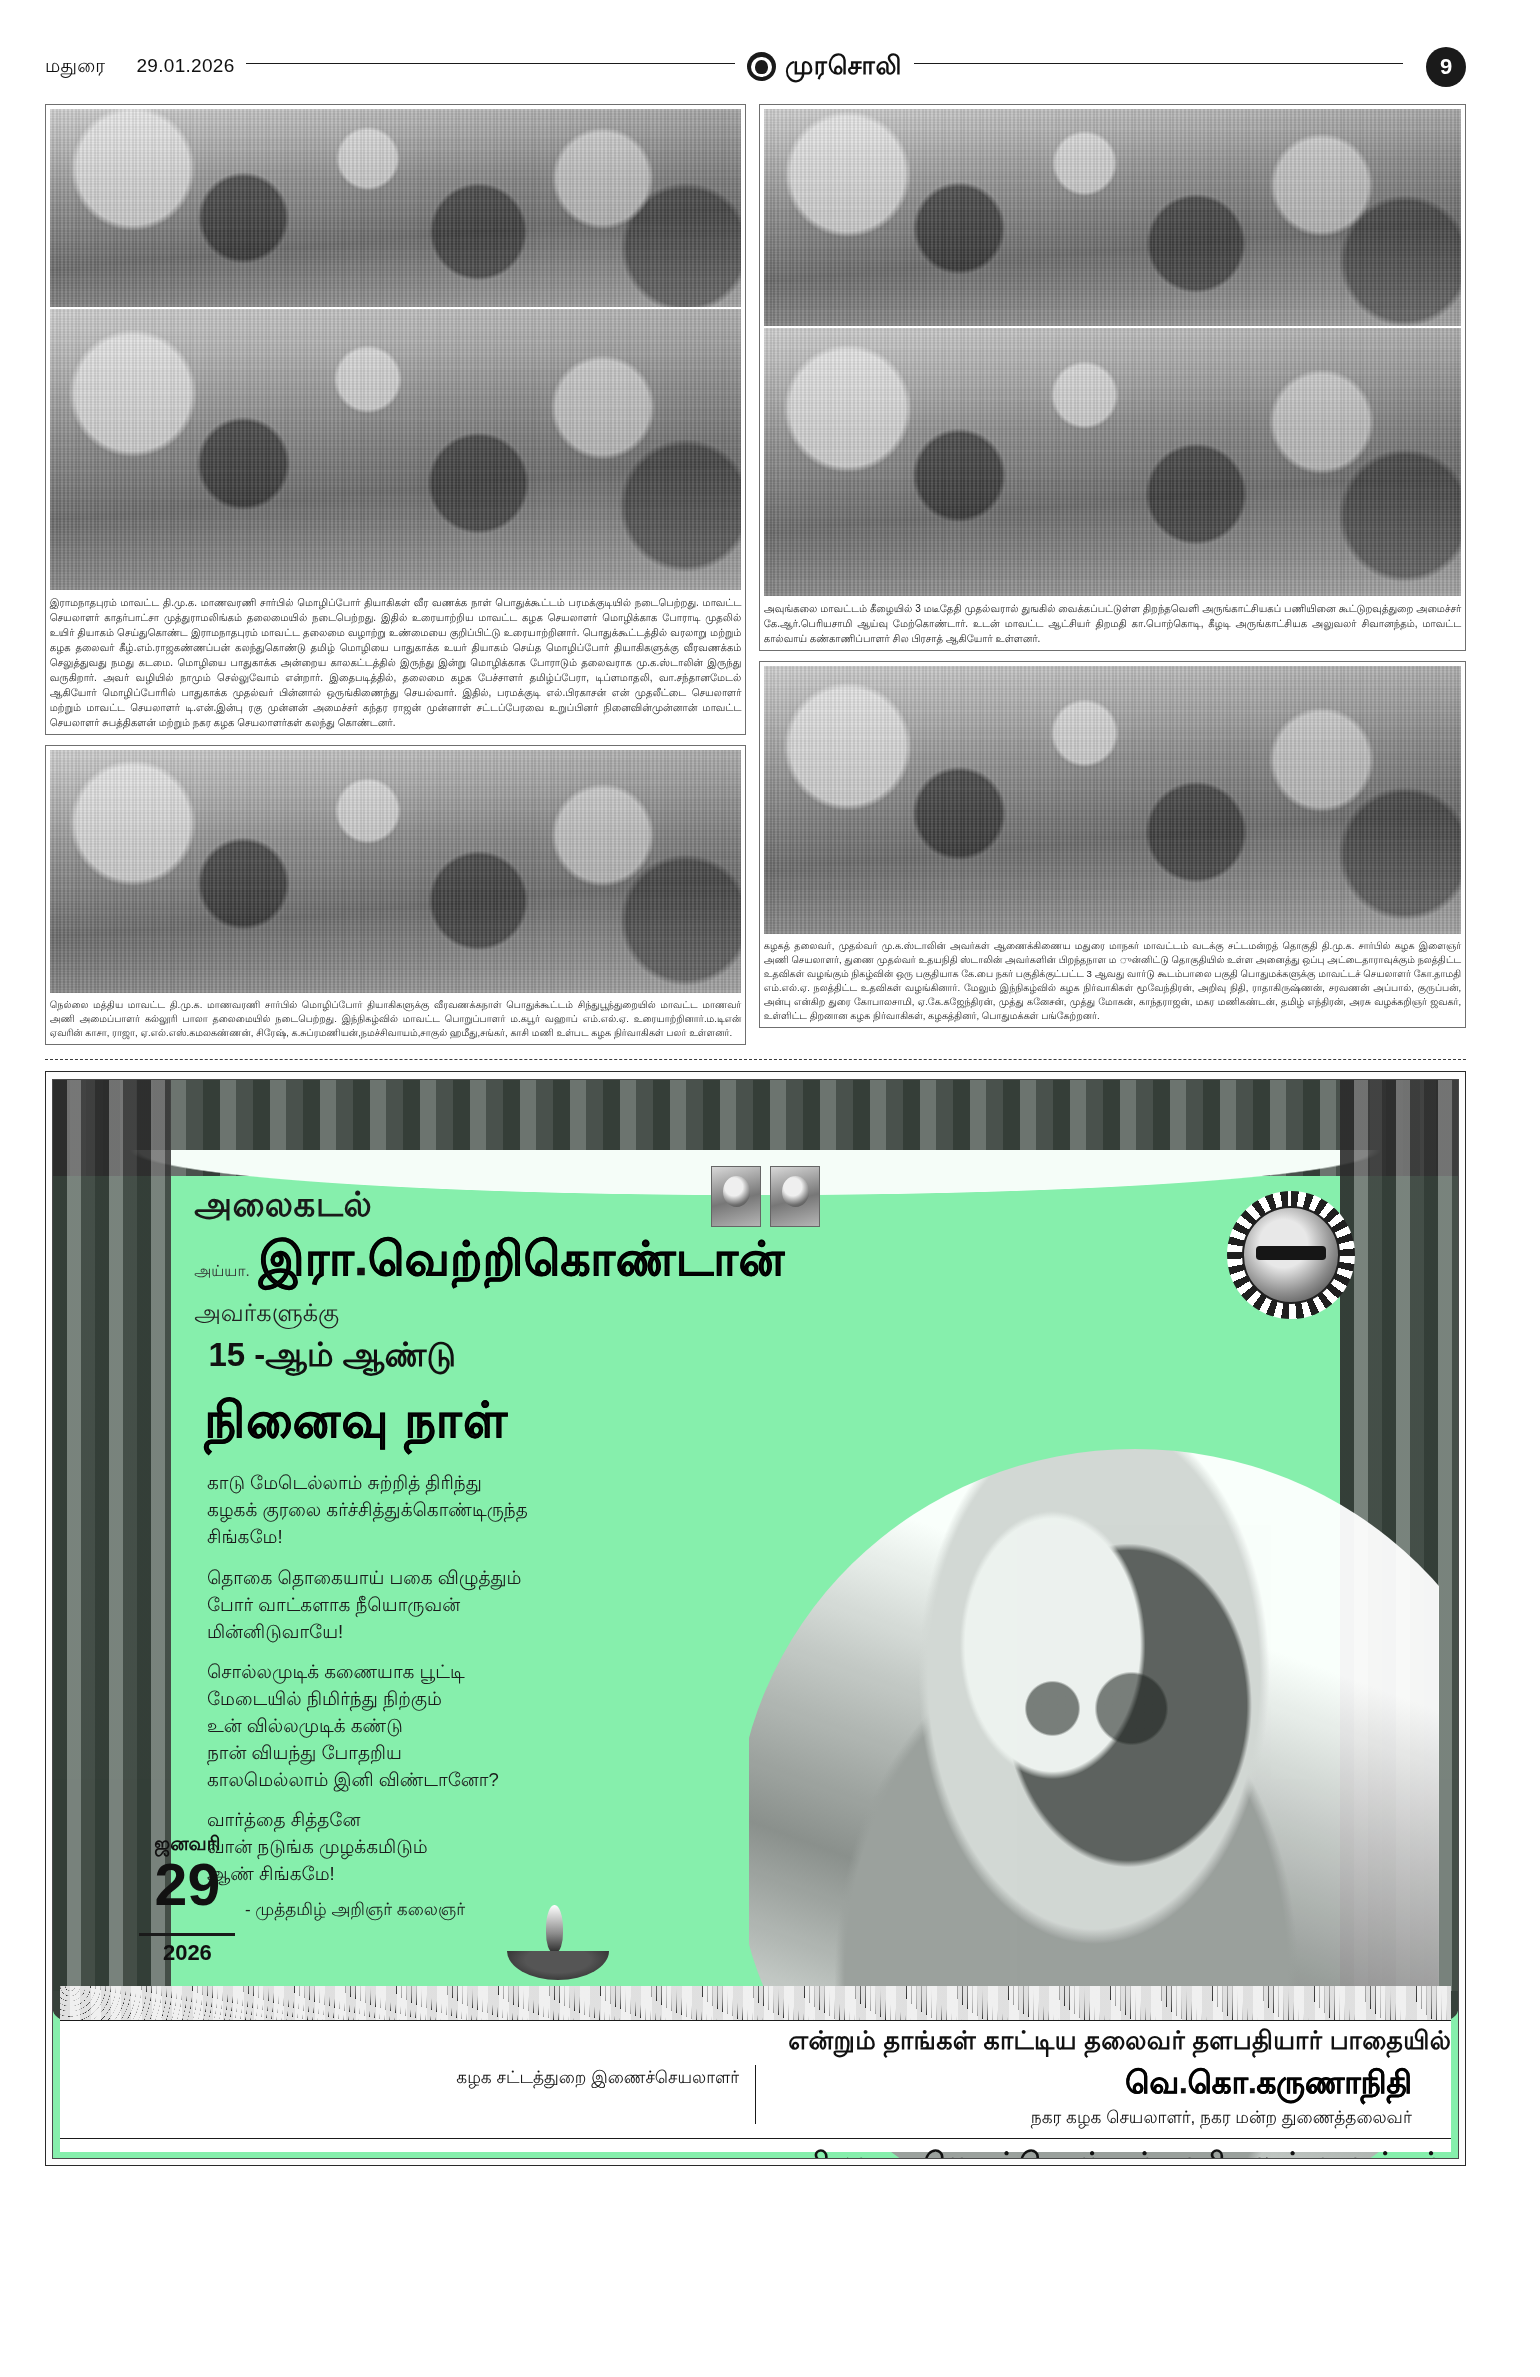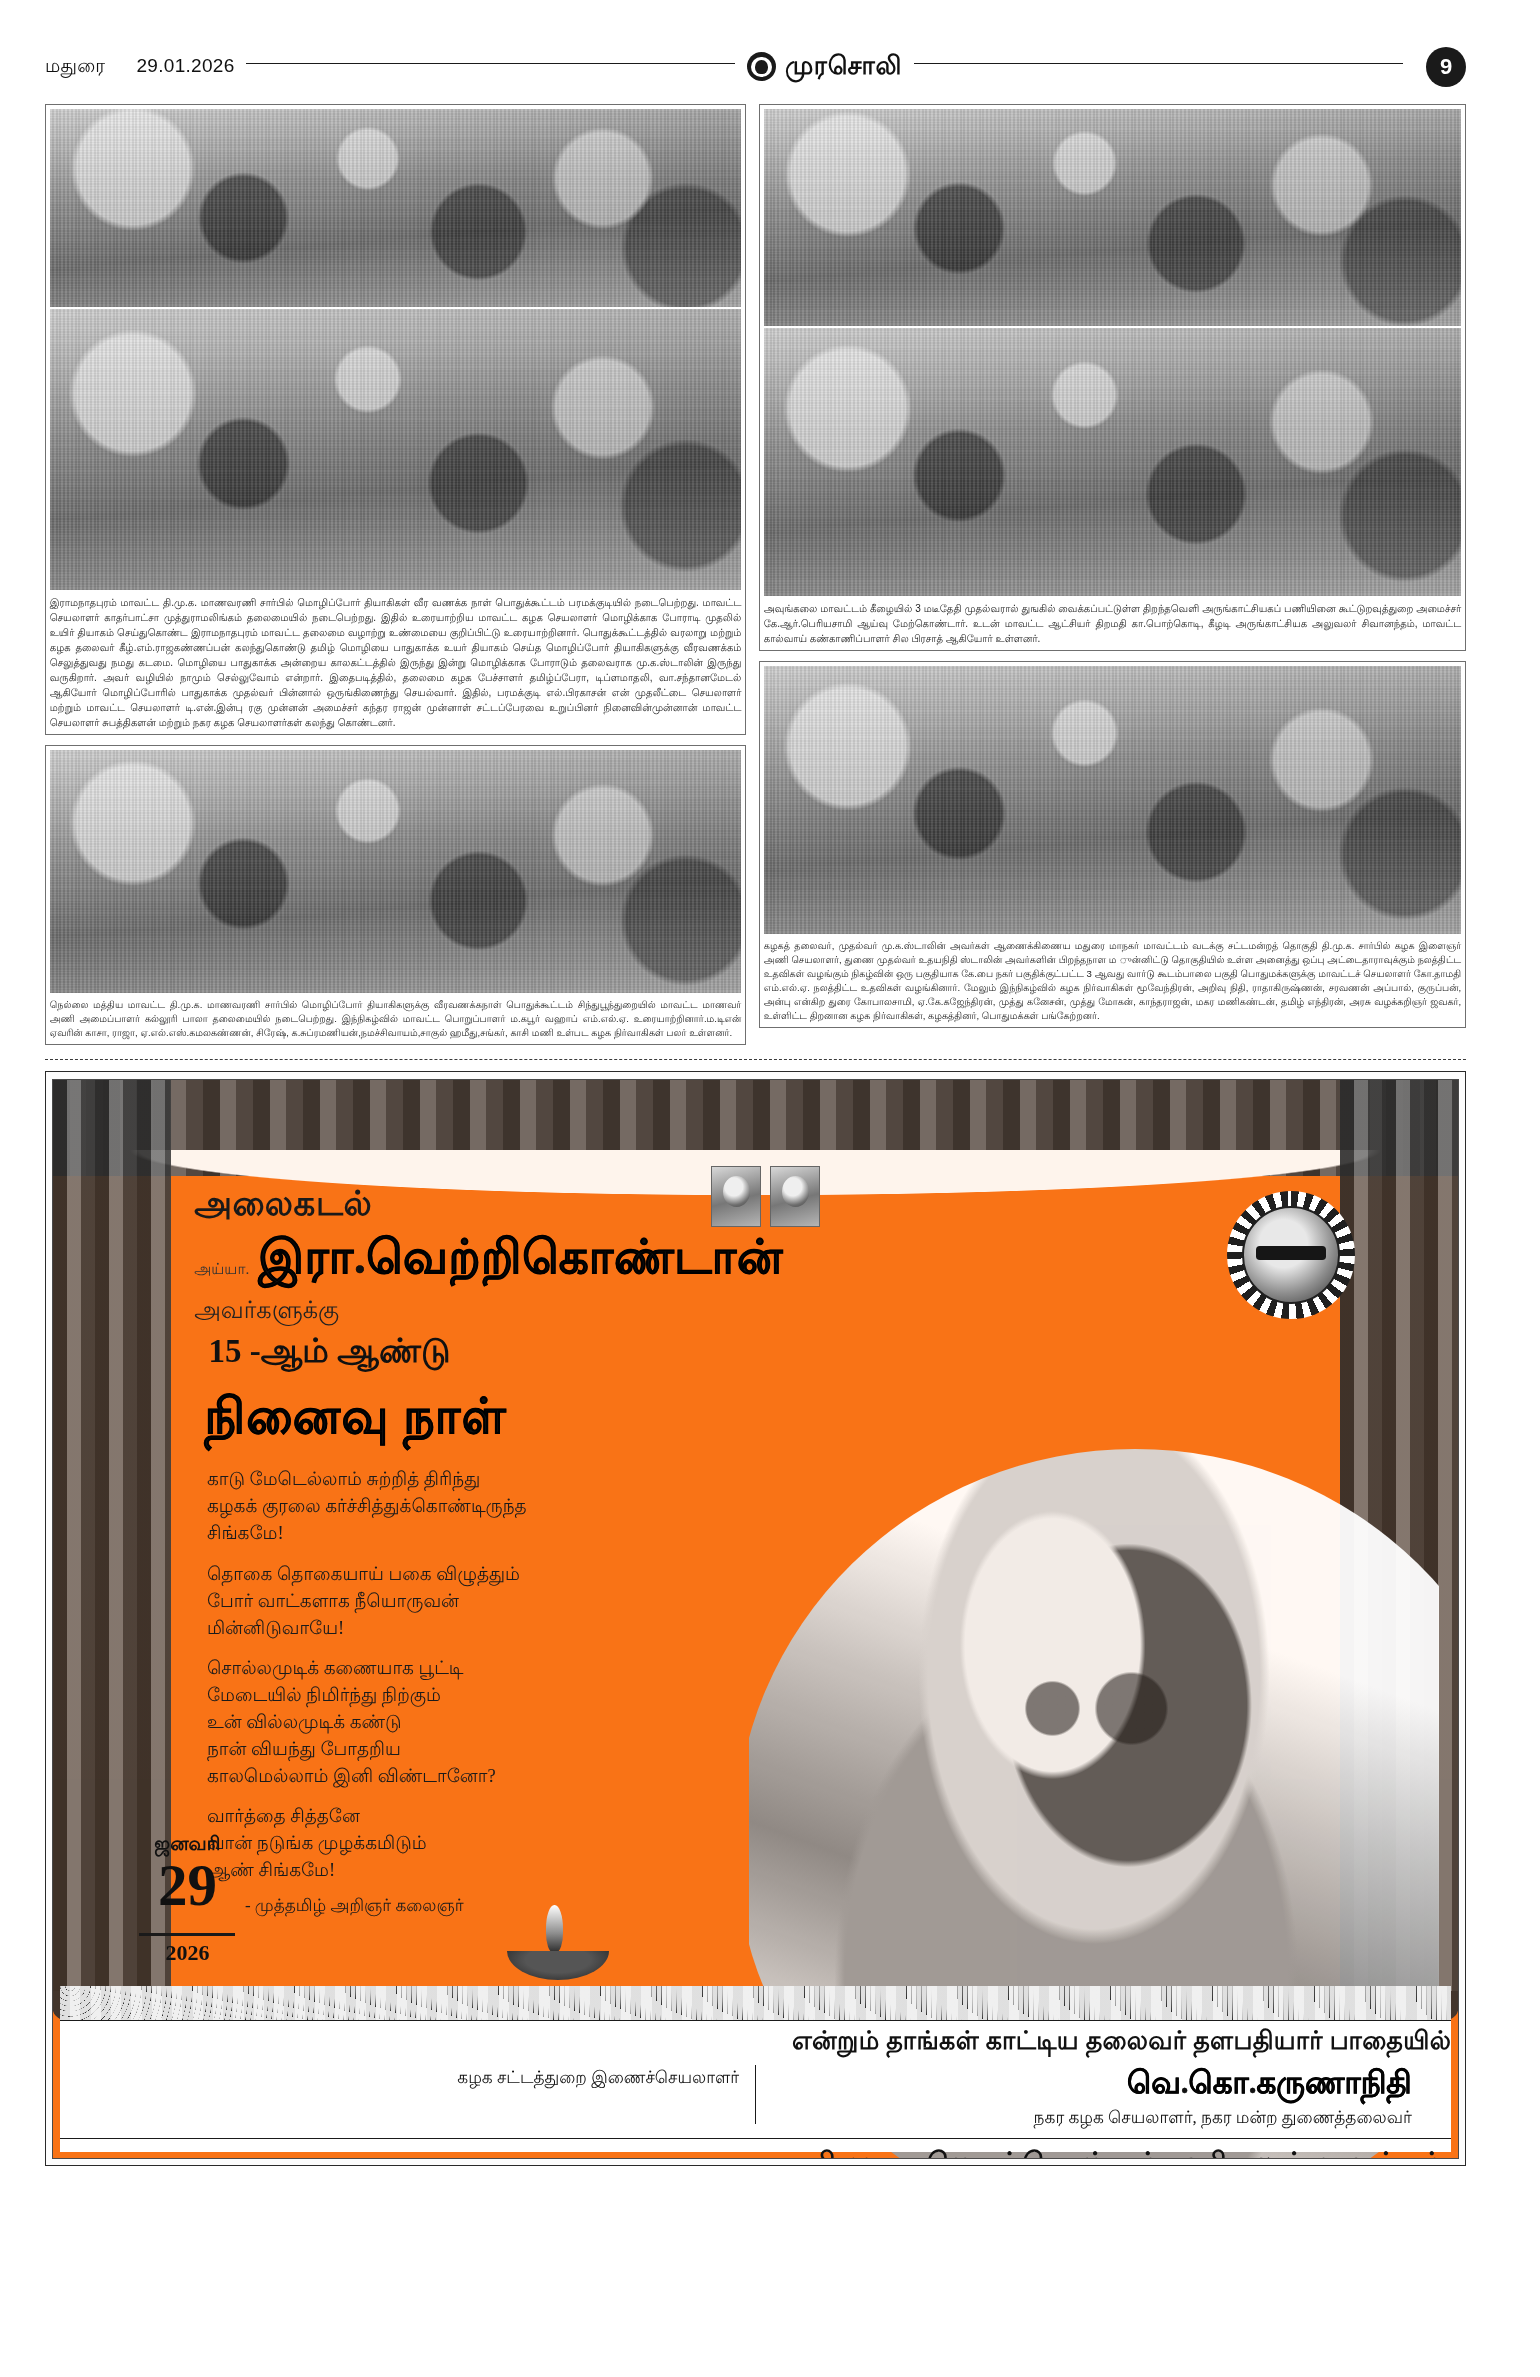--- a/index.html
+++ b/index.html
@@ -170,23 +170,22 @@
     border: 1.9px solid #2a2a2a;
     position: relative;
     background: #fdfdfd;
     height: 1095px;
     overflow: hidden;
   }
   .ad-inner {
     position: absolute;
     inset: 6.4px;
     border: 1.3px solid #4a4a4a;
-    background: #f97316;
+    background: #86efac;
     overflow: hidden;
-    font-family: Liberation Serif, serif;
   }
   
   .curtain-top {
     position: absolute; left:0; right:0; top:0; height: 96px;
     background:
       repeating-linear-gradient(90deg,#2f2f2f 0 16.6px,#6a6a6a 16.6px 33px,#444 33px 50px);
     opacity: .92;
   }
   .curtain-top::after{
     content:"";

